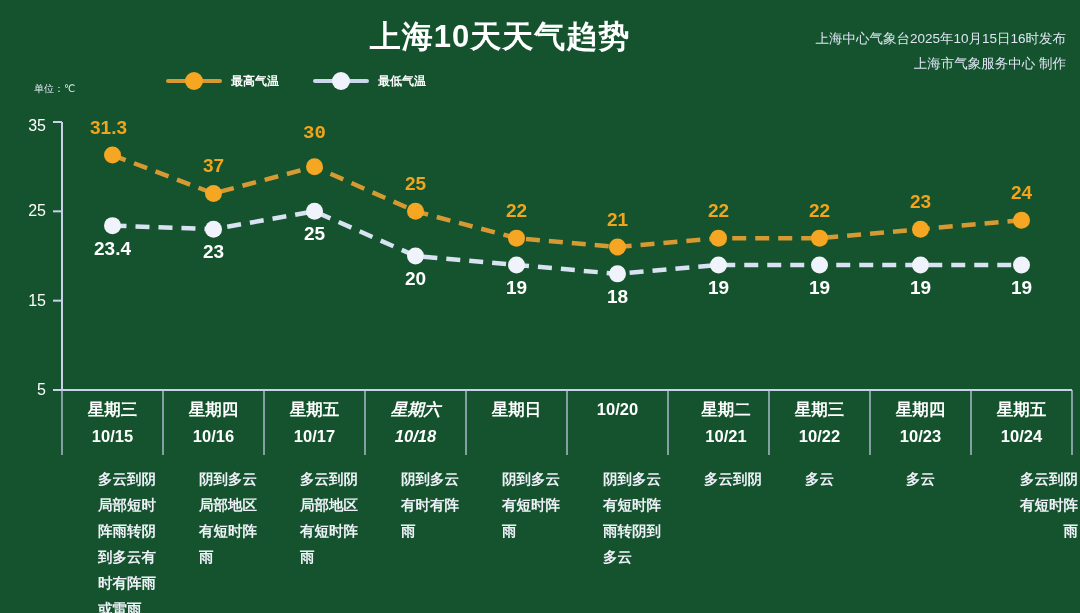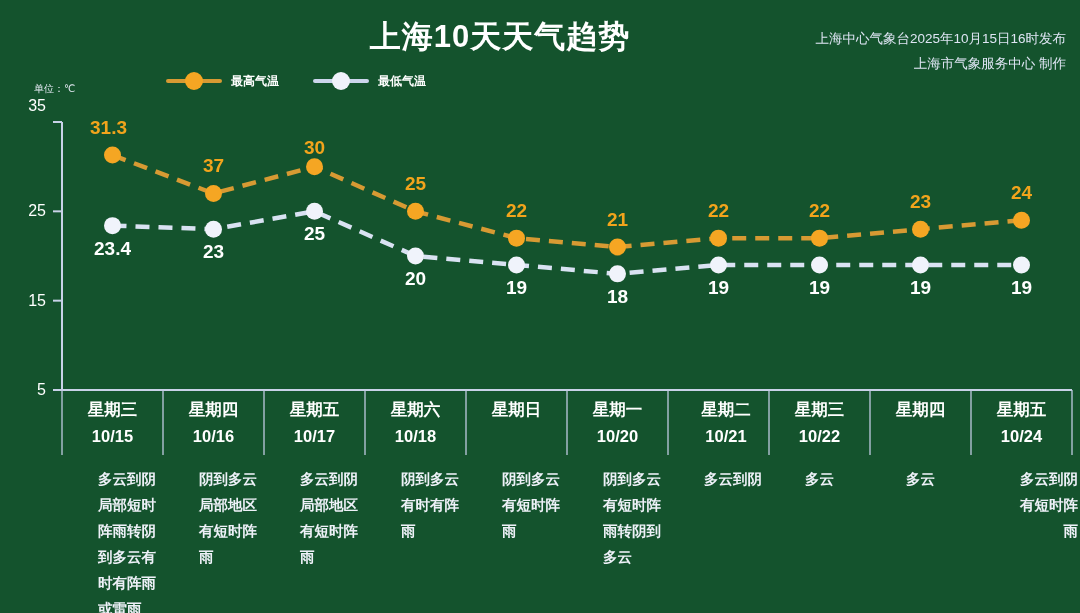--- a/index.html
+++ b/index.html
@@ -213,27 +213,27 @@
       <circle cx="415.5" cy="256" r="8.5" fill="#f0f3fb"></circle>
       <circle cx="516.5" cy="264.93333333333334" r="8.5" fill="#f0f3fb"></circle>
       <circle cx="617.5" cy="273.8666666666667" r="8.5" fill="#f0f3fb"></circle>
       <circle cx="718.5" cy="264.93333333333334" r="8.5" fill="#f0f3fb"></circle>
       <circle cx="819.5" cy="264.93333333333334" r="8.5" fill="#f0f3fb"></circle>
       <circle cx="920.5" cy="264.93333333333334" r="8.5" fill="#f0f3fb"></circle>
       <circle cx="1021.5" cy="264.93333333333334" r="8.5" fill="#f0f3fb"></circle>
     </svg>
 
   <div id="overlay">
-      <div class="ytick-label" style="left: 6px; top: 106px;">35</div>
+      <div class="ytick-label" style="left: 6px; top: 126px;">35</div>
       <div class="ytick-label" style="left: 6px; top: 211.333px;">25</div>
       <div class="ytick-label" style="left: 6px; top: 300.667px;">15</div>
       <div class="ytick-label" style="left: 6px; top: 390px;">5</div>
       <div class="val hi" style="left: 108.5px; top: 117.053px;">31.3</div>
       <div class="val hi" style="left: 213.5px; top: 155.467px;">37</div>
-      <div class="val hi" style="left: 314.5px; top: 137px;">30</div>
+      <div class="val hi" style="left: 314.5px; top: 122px; font-family: Liberation Mono, monospace;">30</div>
       <div class="val hi" style="left: 415.5px; top: 173.333px;">25</div>
       <div class="val hi" style="left: 516.5px; top: 200.133px;">22</div>
       <div class="val hi" style="left: 617.5px; top: 209.067px;">21</div>
       <div class="val hi" style="left: 718.5px; top: 200.133px;">22</div>
       <div class="val hi" style="left: 819.5px; top: 200.133px;">22</div>
       <div class="val hi" style="left: 920.5px; top: 191.2px;">23</div>
       <div class="val hi" style="left: 1021.5px; top: 182.267px;">24</div>
       <div class="val lo" style="left: 112.5px; top: 237.627px;">23.4</div>
       <div class="val lo" style="left: 213.5px; top: 241.2px;">23</div>
       <div class="val lo" style="left: 314.5px; top: 223.333px;">25</div>
@@ -249,41 +249,41 @@
         <div class="date">10/15</div>
       </div>
       <div class="datecell" style="left: 163px; width: 101px;">
         <div class="dow">星期四</div>
         <div class="date">10/16</div>
       </div>
       <div class="datecell" style="left: 264px; width: 101px;">
         <div class="dow">星期五</div>
         <div class="date">10/17</div>
       </div>
-      <div class="datecell" style="left: 365px; width: 101px;">
+      <div class="datecell" style="left: 365px; width: 101px; font-style: italic;">
         <div class="dow">星期六</div>
         <div class="date">10/18</div>
       </div>
       <div class="datecell" style="left: 466px; width: 101px;">
         <div class="dow">星期日</div>
       </div>
       <div class="datecell" style="left: 567px; width: 101px;">
-        <div class="dow">星期一</div>
         <div class="date">10/20</div>
       </div>
       <div class="datecell" style="left: 668px; width: 116px;">
         <div class="dow">星期二</div>
         <div class="date">10/21</div>
       </div>
       <div class="datecell" style="left: 769px; width: 101px;">
         <div class="dow">星期三</div>
         <div class="date">10/22</div>
       </div>
       <div class="datecell" style="left: 870px; width: 101px;">
         <div class="dow">星期四</div>
+        <div class="date">10/23</div>
       </div>
       <div class="datecell" style="left: 971px; width: 101px;">
         <div class="dow">星期五</div>
         <div class="date">10/24</div>
       </div>
       <div class="desccell" style="left: 98px; width: 71px;">多云到阴局部短时阵雨转阴到多云有时有阵雨或雷雨</div>
       <div class="desccell" style="left: 199px; width: 71px;">阴到多云局部地区有短时阵雨</div>
       <div class="desccell" style="left: 300px; width: 71px;">多云到阴局部地区有短时阵雨</div>
       <div class="desccell" style="left: 401px; width: 71px;">阴到多云有时有阵雨</div>
       <div class="desccell" style="left: 502px; width: 71px;">阴到多云有短时阵雨</div>

